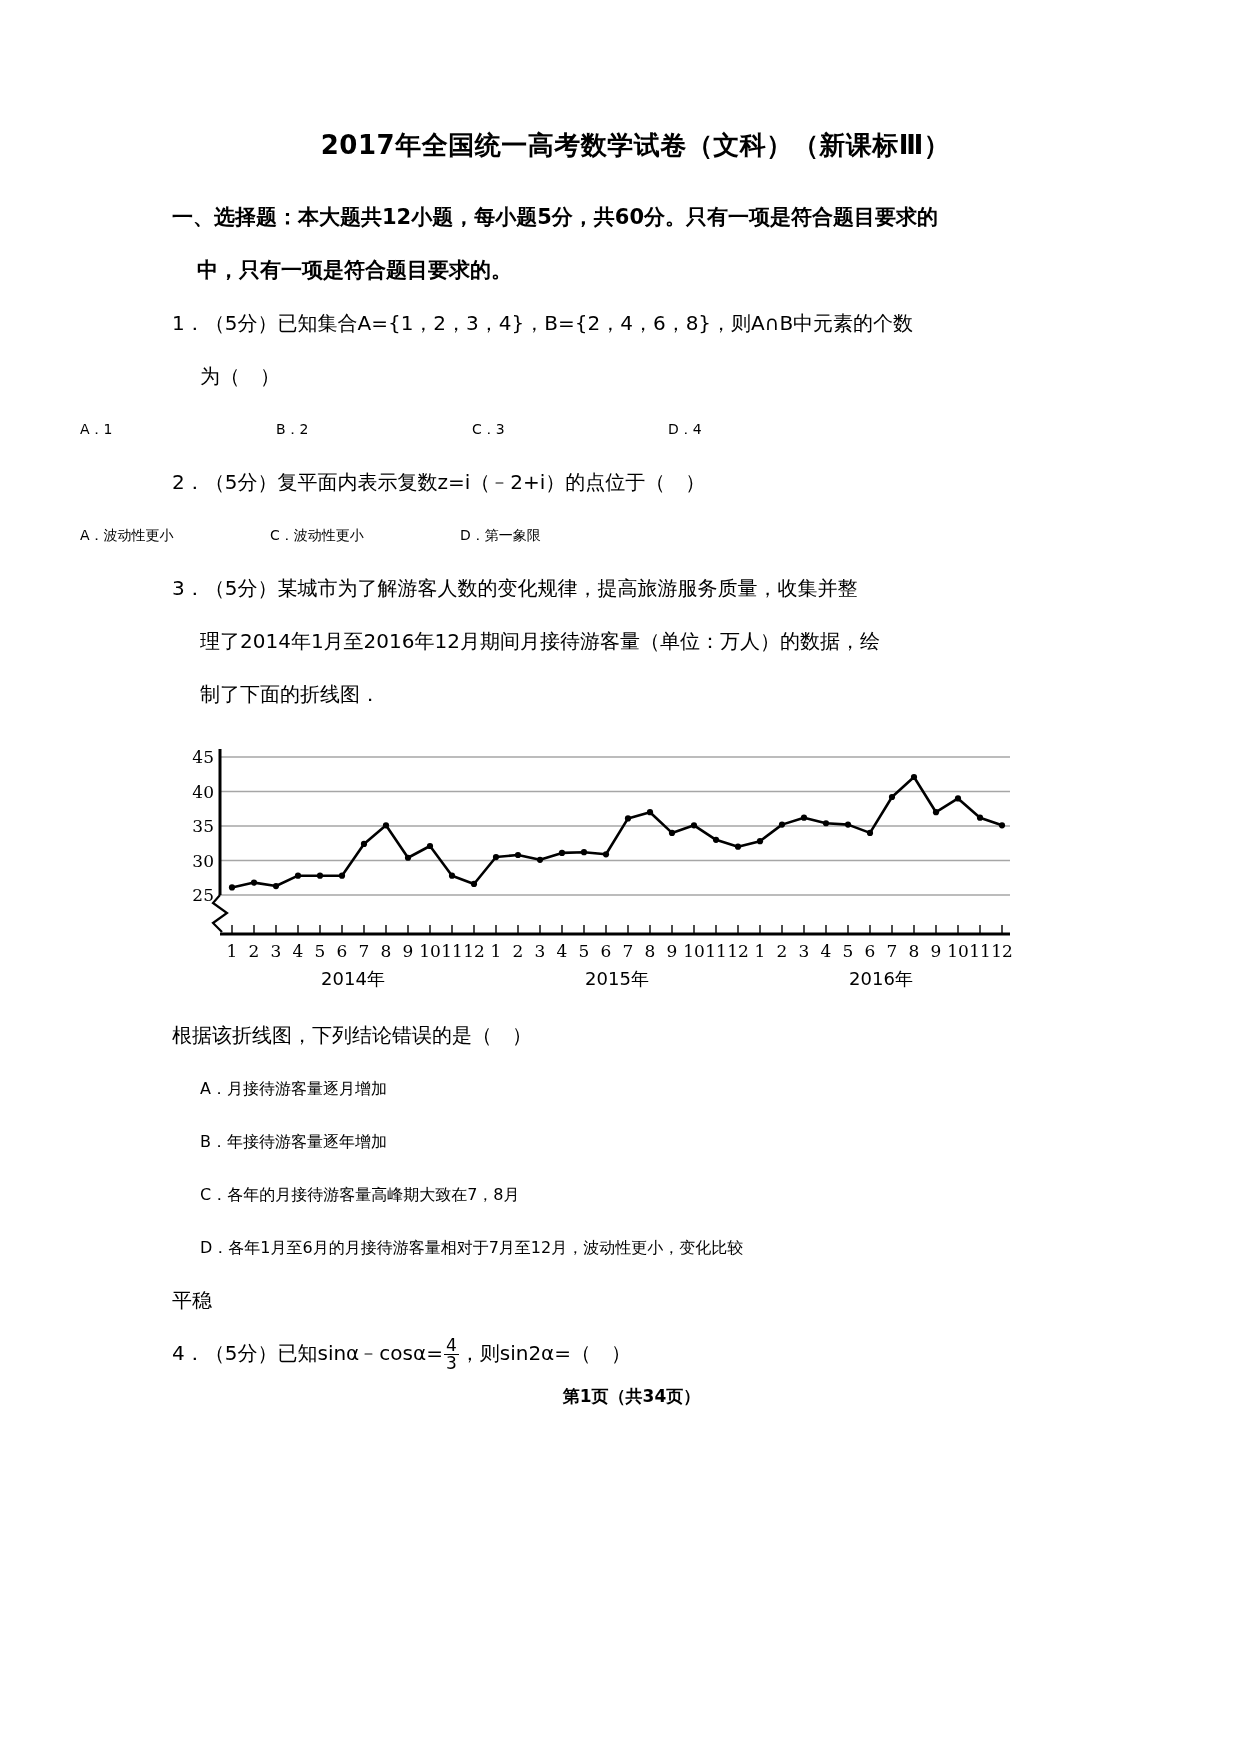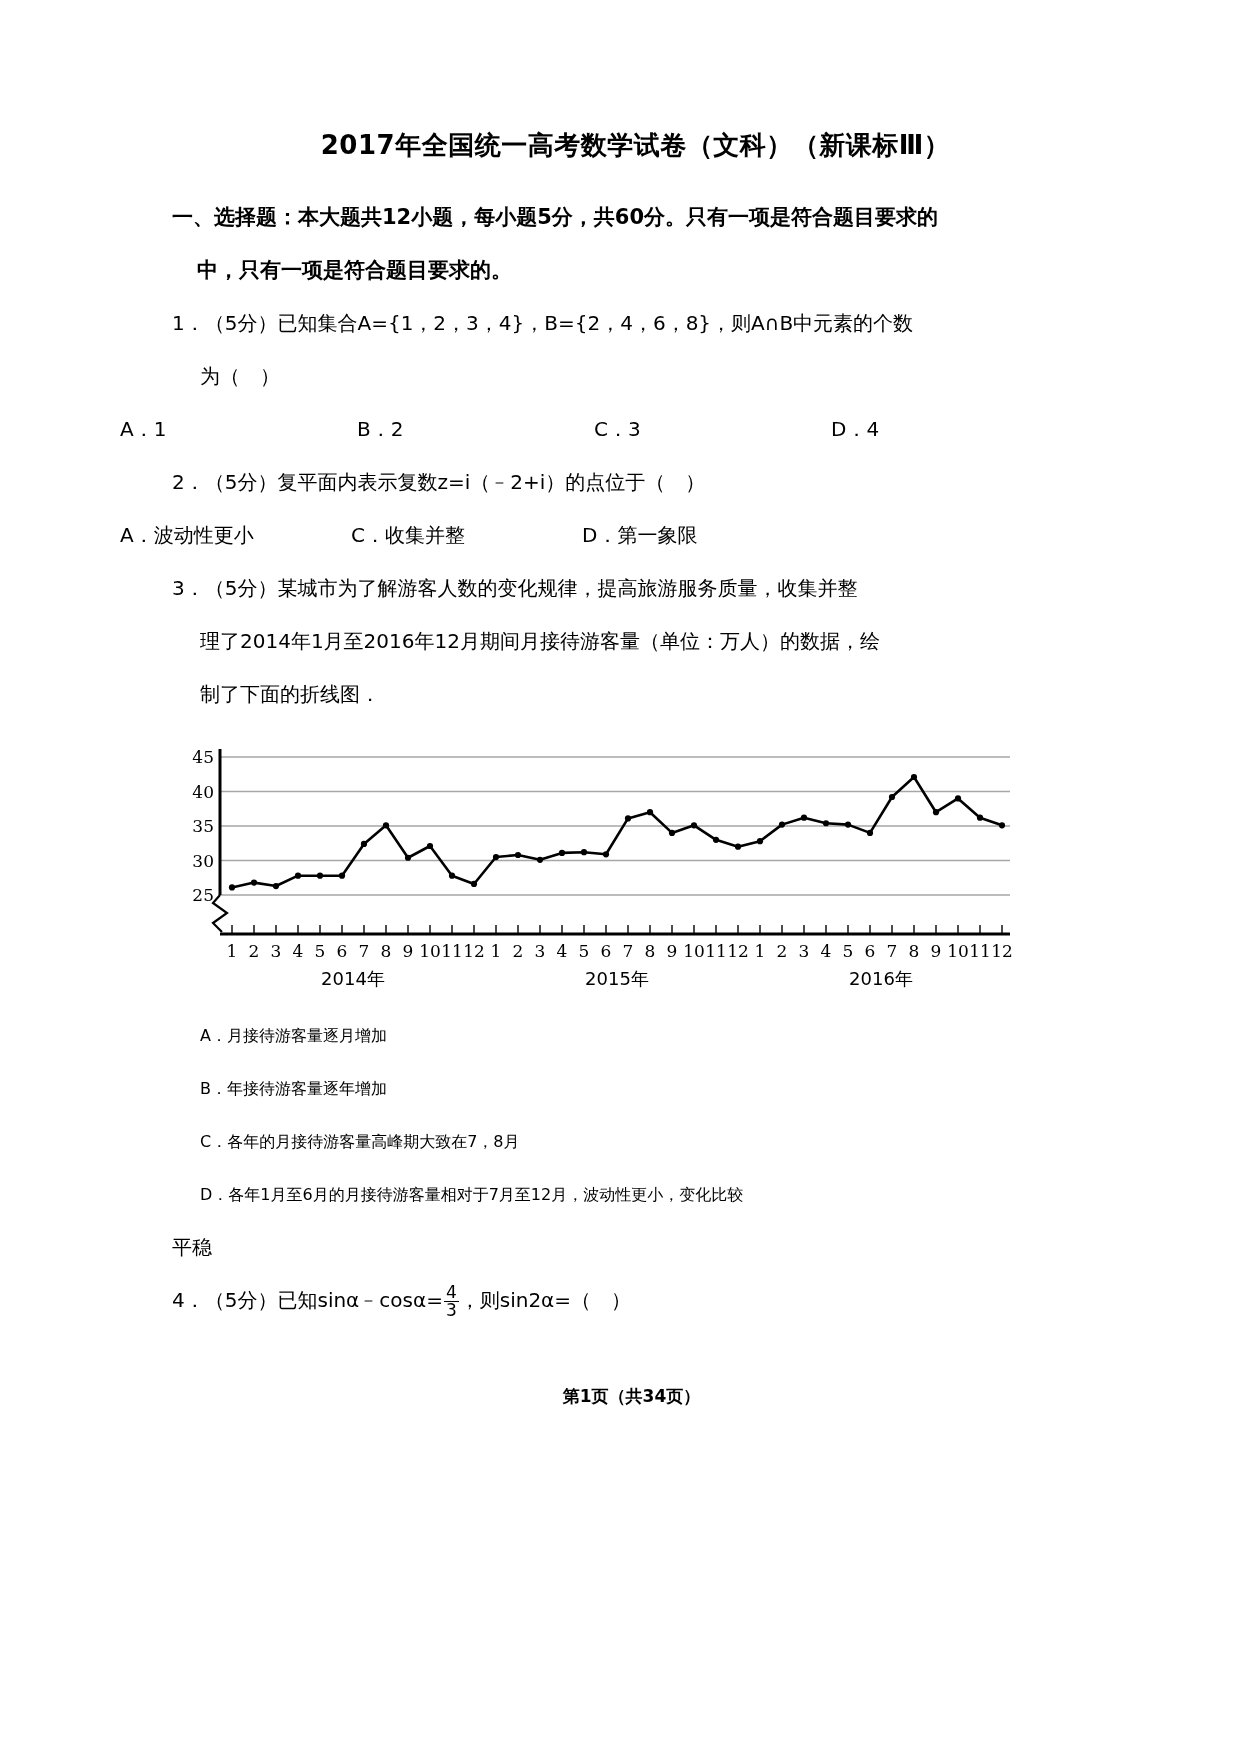--- a/index.html
+++ b/index.html
@@ -57,25 +57,24 @@
     text-justify: inter-ideograph;
   }
   .q-body {
     display: block;
   }
   .q-cont {
     display: block;
     padding-left: 28px;
   }
   .opts {
-    font-size: 20px;
+    font-size: 14px;
     line-height: 53px;
-    padding-left: 120px;
+    padding-left: 80px;
     display: flex;
-    gap: 41px;
   }
   .opts.w1 .o { width: 196px; }
   .opts.w2 .o { width: 190px; }
   .opt-line {
     font-size: 16px;
     line-height: 53px;
     padding-left: 200px;
     padding-right: 102px;
     text-align: justify;
     text-justify: inter-ideograph;
@@ -154,21 +153,21 @@
     <span class="o">D．4</span>
   </div>
 
   <div class="q">
     <span class="q-body">
       <span>2．</span><span>（5分）</span><span>复平面内表示复数z=i（﹣2+i）的点位于（　）</span>
     </span>
   </div>
   <div class="opts w2">
     <span class="o">A．波动性更小</span>
-    <span class="o">C．收集并整</span>
+    <span class="o">C．波动性更小</span>
     <span class="o">D．第一象限</span>
   </div>
 
   <div class="q">
     <span class="q-body">
       <span>3．</span><span>（5分）</span><span>某城市为了解游客人数的变化规律，提高旅游服务质量，收集并整</span>
     </span>
     <span class="q-cont">理了2014年1月至2016年12月期间月接待游客量（单位：万人）的数据，绘</span>
     <span class="q-cont">制了下面的折线图．</span>
   </div>
@@ -320,20 +319,21 @@
           <circle cx="720" cy="62.01999999999997" r="3.1" fill="#000000"></circle>
           <circle cx="742" cy="42.00999999999999" r="3.1" fill="#000000"></circle>
           <circle cx="764" cy="77.2" r="3.1" fill="#000000"></circle>
           <circle cx="786" cy="63.400000000000006" r="3.1" fill="#000000"></circle>
           <circle cx="808" cy="82.71999999999997" r="3.1" fill="#000000"></circle>
           <circle cx="830" cy="90.30999999999999" r="3.1" fill="#000000"></circle>
         </g>
     </svg>
   </div>
 
+  <div class="hang q" style="padding-left:172px;">根据该折线图，下列结论错误的是（　）</div>
 
   <div class="opt-line">A．月接待游客量逐月增加</div>
   <div class="opt-line">B．年接待游客量逐年增加</div>
   <div class="opt-line">C．各年的月接待游客量高峰期大致在7，8月</div>
   <div class="opt-line">D．各年1月至6月的月接待游客量相对于7月至12月，波动性更小，变化比较</div>
   <div class="q" style="line-height:53px;">平稳</div>
 
   <div class="q">
     <span>4．</span><span>（5分）</span><span>已知sinα﹣cosα=</span><span class="frac"><span class="num">4</span><span class="den">3</span></span><span>，则sin2α=（　）</span>
   </div>

